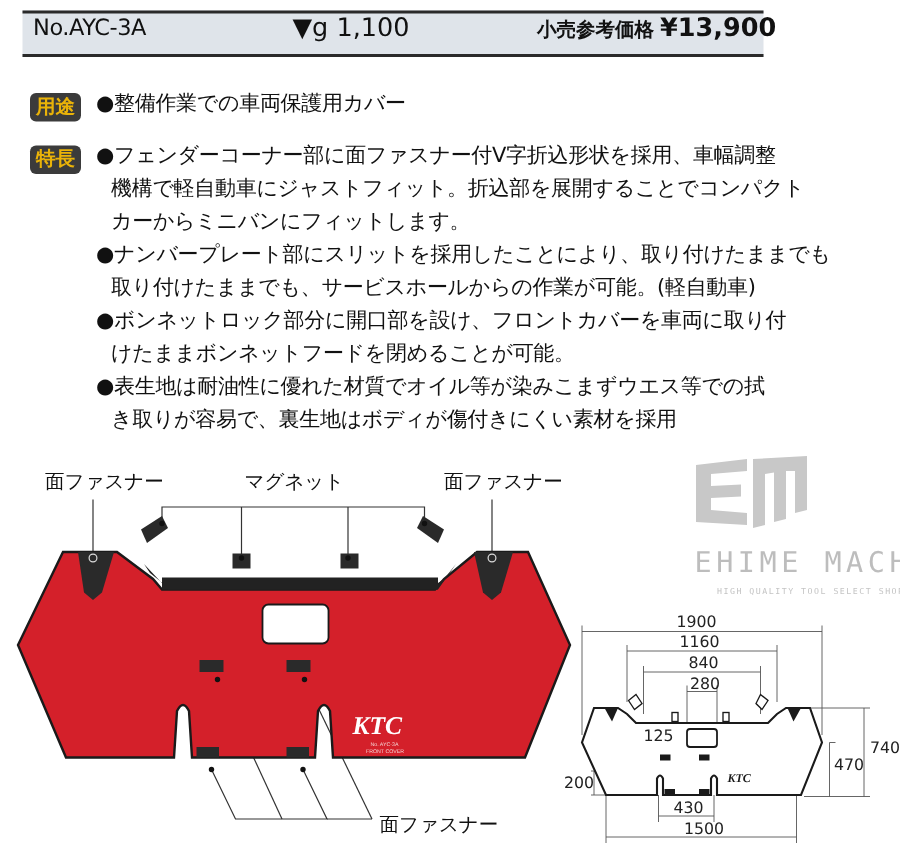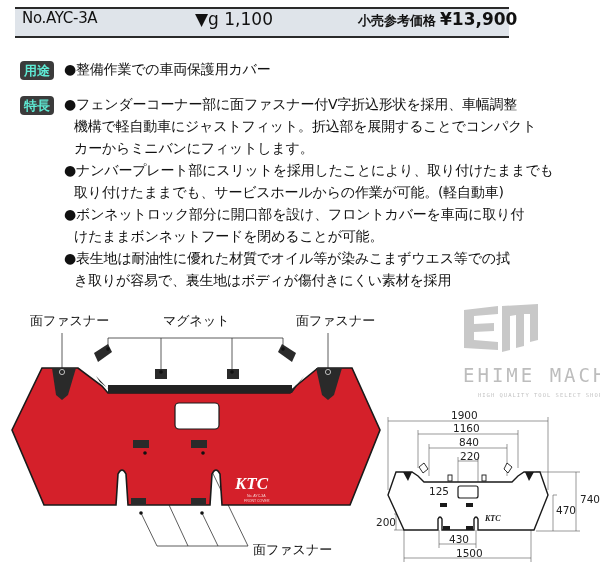--- a/index.html
+++ b/index.html
@@ -9,21 +9,21 @@
 
   
   .hdr { left:15px; top:7px; width:494px; height:27px; background:#dfe4ea;
          border-top:2px solid #2a2a2a; border-bottom:2px solid #2a2a2a; }
   .hdr-no { left:22px; top:9px; font-size:15px; letter-spacing:-0.3px; color:#111; }
   .hdr-wt { left:195px; top:9px; font-size:17px; color:#111; }
   .hdr-price { right:95px; top:9px; font-size:17px; color:#111; white-space:nowrap;font-weight:bold; }
   .hdr-price .lbl { font-size:13px; margin-right:4px; }
 
   
-  .badge { background:#3b3b3b; color:#5eead4; font-size:13px; font-weight:bold;
+  .badge { background:#3b3b3b; color:#eab308; font-size:13px; font-weight:bold;
            padding:2px 4px; border-radius:4px; line-height:16px; }
   .line { font-size:14px; line-height:22px; white-space:nowrap; color:#111; letter-spacing:-0.2px; }
 
   
   .callout { font-size:13px; color:#111; white-space:nowrap; }
 
   
   .logo-text { font-family:"DejaVu Sans Mono","Liberation Mono",monospace; color:#bdbdbd;
                font-size:19px; letter-spacing:3px; white-space:nowrap; }
   .logo-sub { font-family:"DejaVu Sans Mono","Liberation Mono",monospace; color:#c4c4c4;
@@ -197,19 +197,19 @@
     <rect x="466" y="503" width="7" height="4"></rect>
     <rect x="443" y="526" width="7" height="4"></rect>
     <rect x="466" y="526" width="7" height="4"></rect>
   </g>
   <text x="485" y="521" font-family="Liberation Serif, serif" font-style="italic" font-weight="bold" font-size="8" fill="#1a1a1a">KTC</text>
 </svg>
 
 <div class="abs dim" style="left:451px; top:409px;">1900</div>
 <div class="abs dim" style="left:453px; top:422px;">1160</div>
 <div class="abs dim" style="left:459px; top:436px;">840</div>
-<div class="abs dim" style="left:460px; top:450px;">220</div>
+<div class="abs dim" style="left:460px; top:450px;">280</div>
 <div class="abs dim" style="left:429px; top:485px;">125</div>
 <div class="abs dim" style="left:376px; top:516px;">200</div>
 <div class="abs dim" style="left:449px; top:533px;">430</div>
 <div class="abs dim" style="left:456px; top:547px;">1500</div>
 <div class="abs dim" style="left:556px; top:504px;">470</div>
 <div class="abs dim" style="left:580px; top:493px;">740</div>
 
 </body></html>

